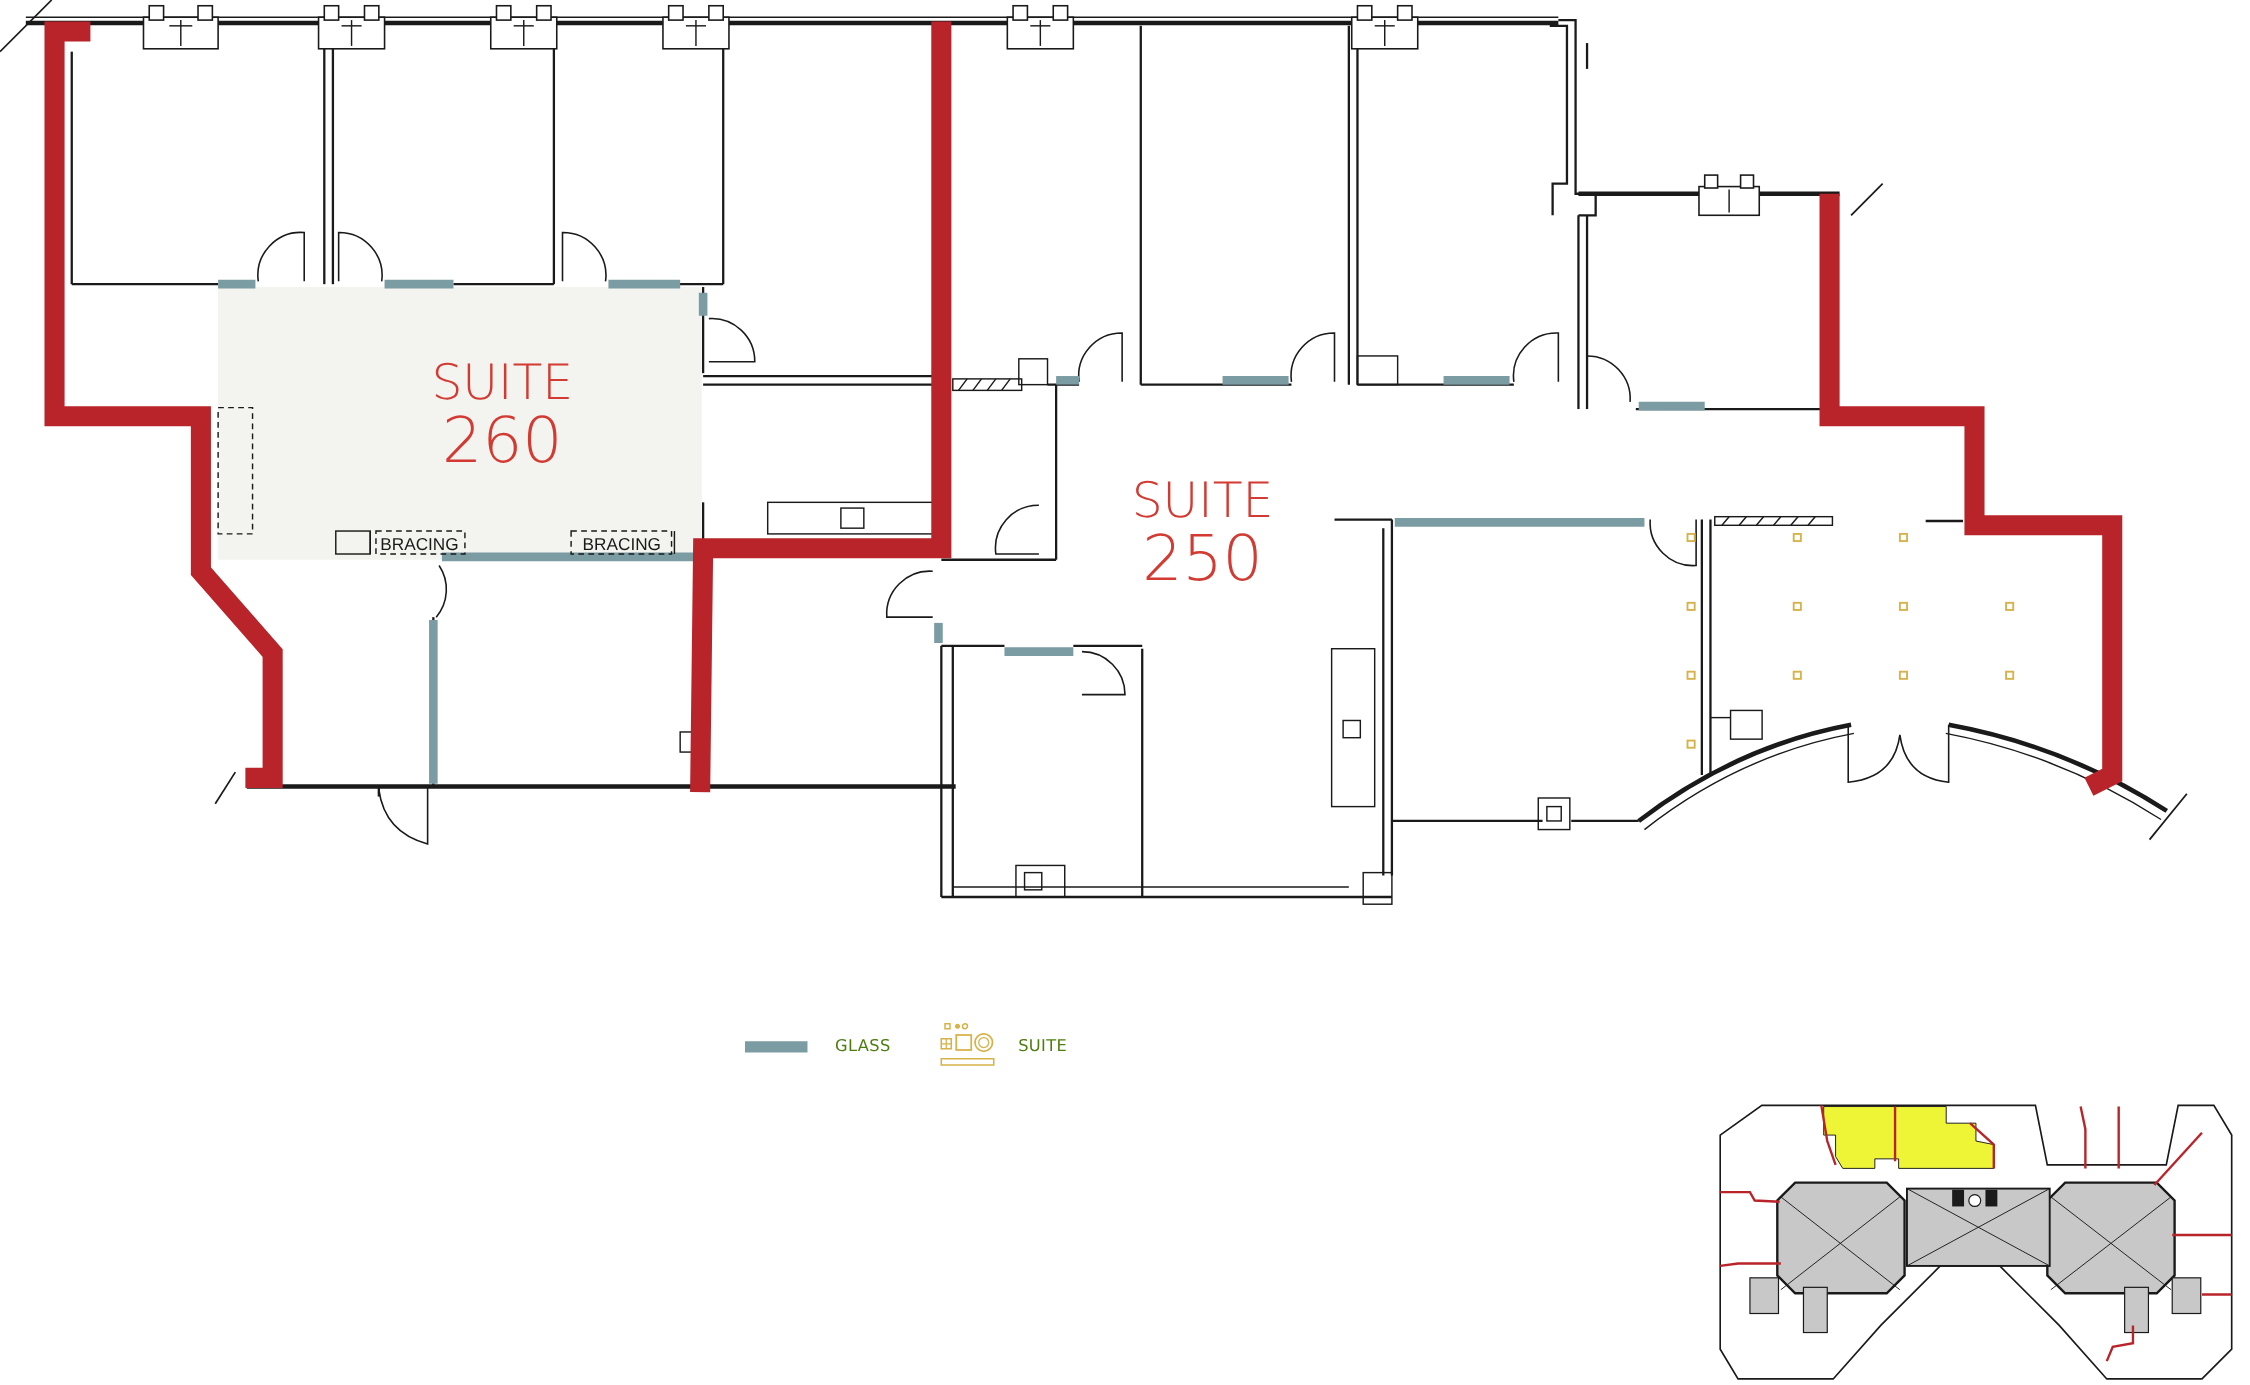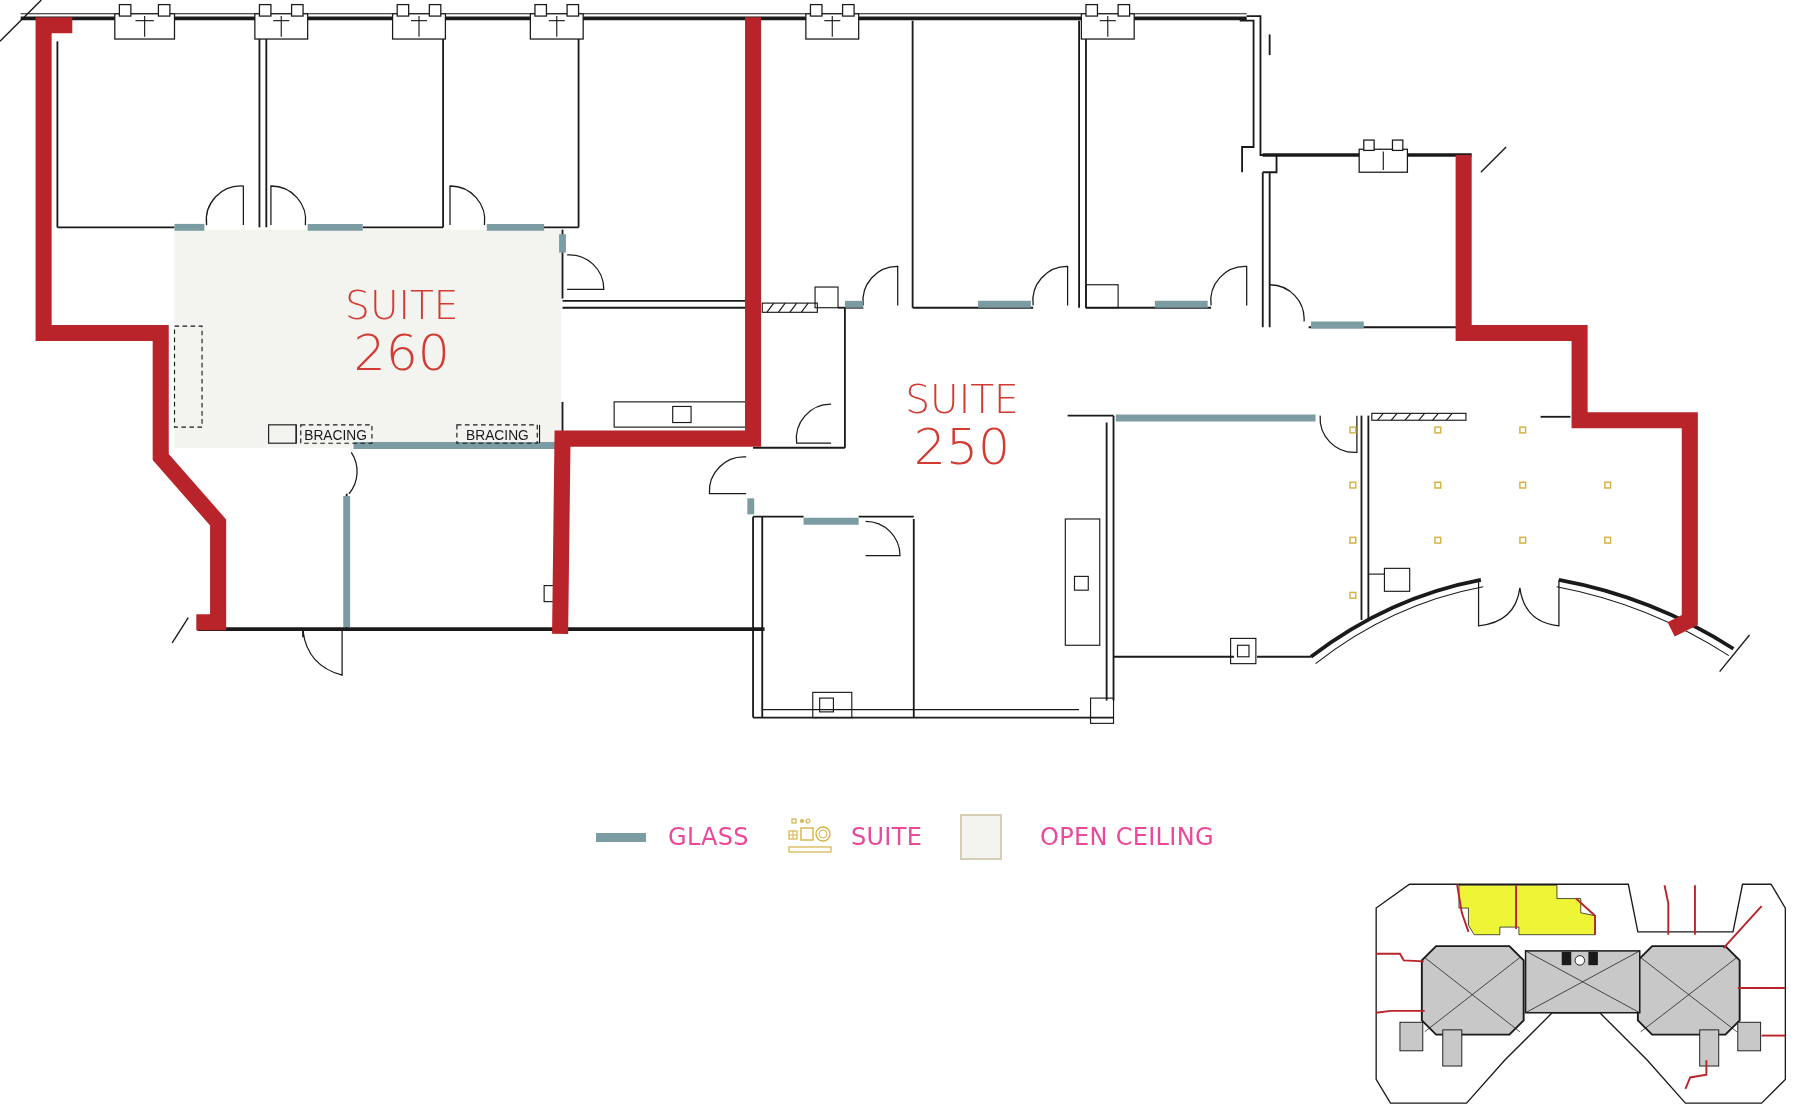--- a/index.html
+++ b/index.html
@@ -16,21 +16,21 @@
   .suite-label { fill: #d23a32; font-family: "DejaVu Sans", sans-serif; font-weight: 300; }
   .bracing-label { fill: #1a1a1a; font-family: "Liberation Sans", sans-serif; font-size: 12px; }
   .hatch { fill: none; stroke: #1a1a1a; stroke-width: 1; }
   .window { fill: #fff; stroke: #1a1a1a; stroke-width: 1.1; }
 
   .legend { position: absolute; left: 596px; top: 812px; height: 50px; display: flex; align-items: center; }
   .legend-item { display: flex; align-items: center; margin-right: 38px; }
   .legend-glass-swatch { width: 50px; height: 9px; background: #7c9ca3; margin-right: 22px; }
   .legend-lights-swatch { width: 46px; height: 40px; margin-right: 18px; }
   .legend-open-swatch { width: 38px; height: 42px; background: #f3f3ef; border: 2px solid #d6cdb5; margin-right: 38px; }
-  .legend-label { font-family: "DejaVu Sans", sans-serif; font-size: 24px; color: #ec4899; letter-spacing: 0.3px; }
+  .legend-label { font-family: "DejaVu Sans", sans-serif; font-size: 13px; color: #4d7c0f; letter-spacing: 0.3px; }
 
   .minimap { position: absolute; left: 1356px; top: 870px; width: 440px; height: 236px; }
 </style>
 </head>
 <body>
 
 <svg id="plan" viewBox="0 0 1568 965" preserveAspectRatio="none" xmlns="http://www.w3.org/2000/svg">
 
   <rect class="openceil" x="152" y="200" width="337" height="190"></rect>
 
@@ -260,24 +260,20 @@
       <rect x="2" y="14" width="8" height="8" fill="none" stroke="#d6b248" stroke-width="1.2"></rect>
       <line x1="6" y1="14" x2="6" y2="22" stroke="#d6b248" stroke-width="1"></line>
       <line x1="2" y1="18" x2="10" y2="18" stroke="#d6b248" stroke-width="1"></line>
       <rect x="14" y="11" width="12" height="12" fill="none" stroke="#d6b248" stroke-width="1.4"></rect>
       <circle cx="36" cy="17" r="7" fill="none" stroke="#d6b248" stroke-width="1.4"></circle>
       <circle cx="36" cy="17" r="4" fill="none" stroke="#d6b248" stroke-width="1"></circle>
       <rect x="2" y="30" width="42" height="5" fill="none" stroke="#d6b248" stroke-width="1.2"></rect>
     </svg>
     <span class="legend-label">SUITE</span>
   </div>
-  <div class="legend-item">
-    <div class="legend-open-swatch"></div>
-    <span class="legend-label">OPEN CEILING</span>
-  </div>
 </div>
 
 <svg class="minimap" viewBox="0 0 450 248" xmlns="http://www.w3.org/2000/svg">
   <g fill="none" stroke="#1a1a1a" stroke-width="1.4">
     <path d="M50,15 L280,15 L290,65 L390,65 L400,15 L430,15 L445,40 L445,220 L420,245 L340,245 L300,200 L250,150 L200,150 L150,200 L110,245 L30,245 L15,220 L15,40 Z"></path>
   </g>
 
   <path d="M102,16 L205,16 L205,30 L230,30 L230,45 L245,48 L245,68 L165,68 L165,60 L145,60 L145,68 L118,68 L112,58 L112,40 L102,40 Z" fill="#eef536" stroke="#1a1a1a" stroke-width="0.8"></path>
 
   <polygon points="78,80 155,80 170,95 170,158 155,173 78,173 63,158 63,95" fill="#c8c8c8" stroke="#1a1a1a" stroke-width="2"></polygon>

